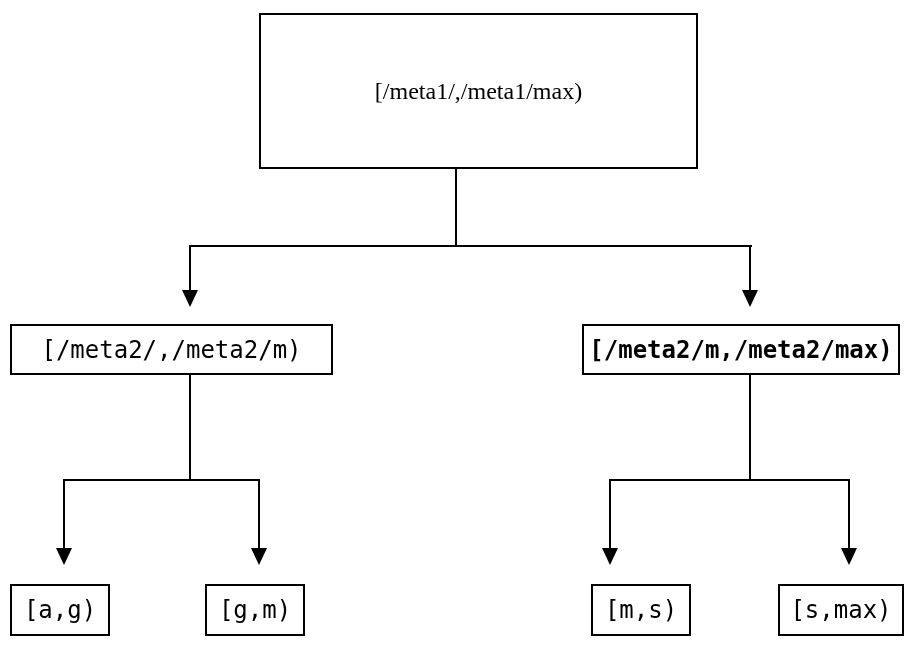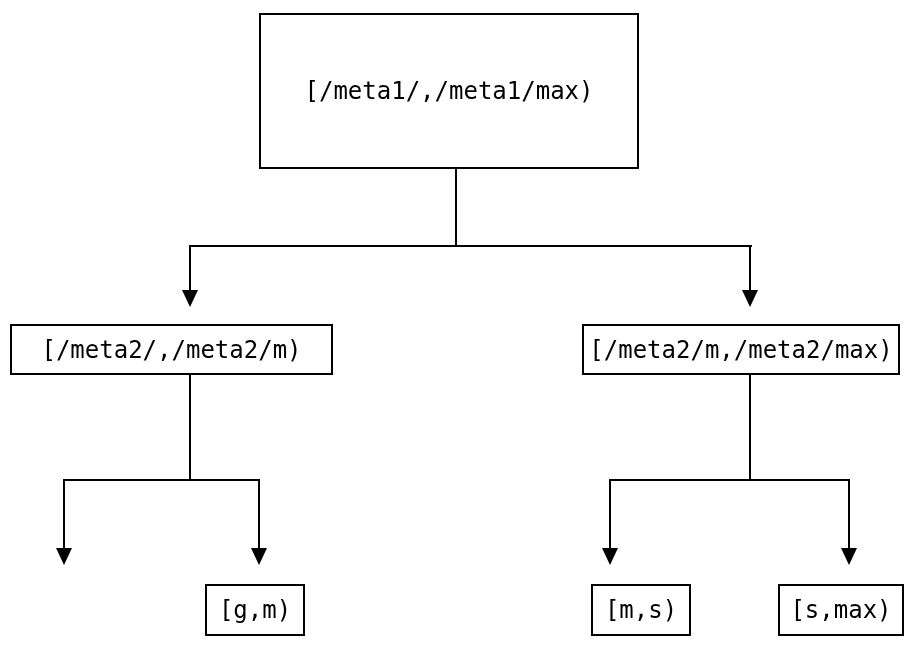--- a/index.html
+++ b/index.html
@@ -43,23 +43,23 @@
   .arrowhead {
     position: absolute;
     width: 0;
     height: 0;
     border-left: 8px solid transparent;
     border-right: 8px solid transparent;
     border-top: 17px solid var(--line-color);
   }
 
   
-  .node-root        { left: 259px; top: 13px;  width: 380px; height: 156px; }
+  .node-root        { left: 259px; top: 13px;  width: 439px; height: 156px; font-family: Liberation Serif, serif; }
   .node-meta2-low   { left: 10px;  top: 324px; width: 323px; height: 51px; }
-  .node-meta2-high  { left: 582px; top: 324px; width: 318px; height: 51px; }
+  .node-meta2-high  { left: 582px; top: 324px; width: 318px; height: 51px; font-weight: bold; }
   .node-leaf-ag     { left: 10px;  top: 584px; width: 100px; height: 52px; }
   .node-leaf-gm     { left: 205px; top: 584px; width: 100px; height: 52px; text-align: center; }
   .node-leaf-ms     { left: 556px; top: 584px; width: 100px; height: 52px; margin-left: 35px; }
   .node-leaf-smax   { left: 778px; top: 584px; width: 126px; height: 52px; }
 </style>
 </head>
 <body>
 
 <div class="canvas">
 
@@ -68,20 +68,23 @@
   </div>
 
   <div class="node node-meta2-low">
     <span class="label">[/meta2/,/meta2/m)</span>
   </div>
 
   <div class="node node-meta2-high">
     <span class="label">[/meta2/m,/meta2/max)</span>
   </div>
 
+  <div class="node node-leaf-ag">
+    <span class="label">[a,g)</span>
+  </div>
 
   <div class="node node-leaf-gm">
     <span class="label">[g,m)</span>
   </div>
 
   <div class="node node-leaf-ms">
     <span class="label">[m,s)</span>
   </div>
 
   <div class="node node-leaf-smax">

